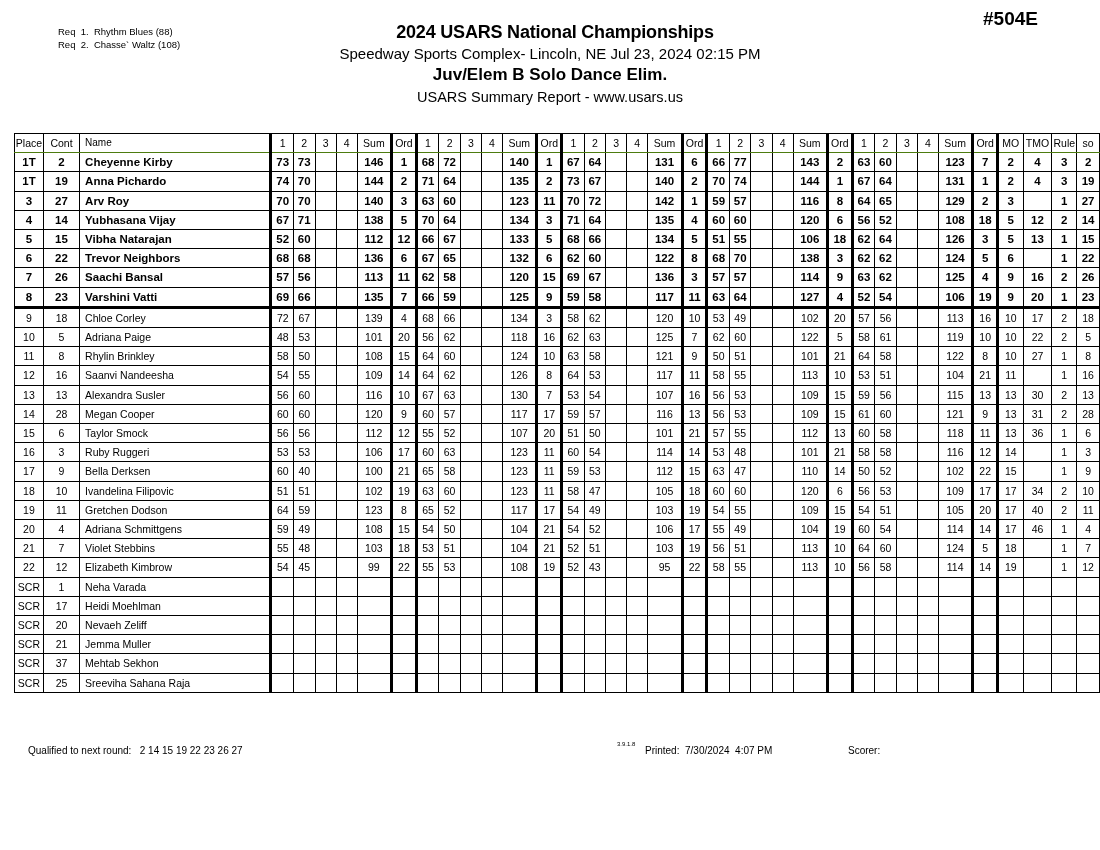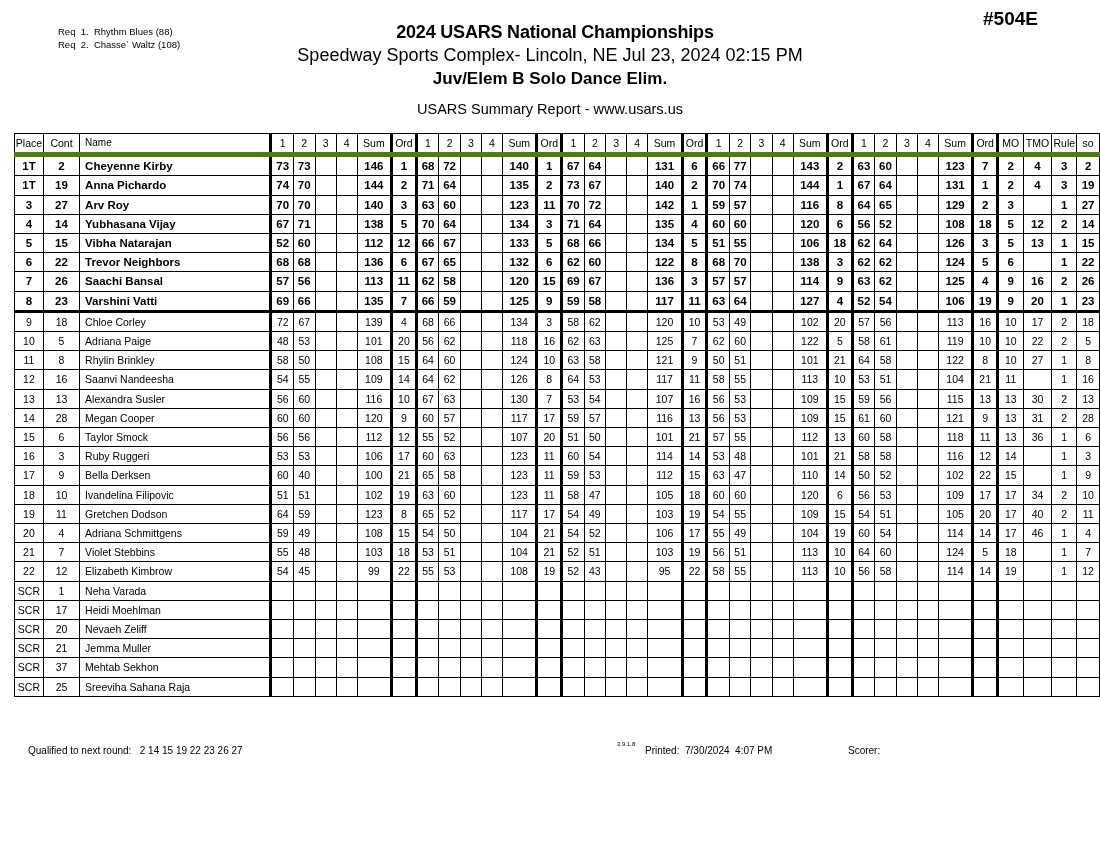--- a/index.html
+++ b/index.html
@@ -1,23 +1,23 @@
 <!DOCTYPE html>
 <html><head>
 <meta charset="utf-8">
 <style>
   html,body{margin:0;padding:0;background:#fff;}
   body{width:1100px;height:850px;font-family:"Liberation Sans",sans-serif;color:#000;position:relative;overflow:hidden;}
   .req-block{position:absolute;left:14px;top:26px;font-size:9.5px;line-height:12.5px;margin-left:44px;}
   .req-line{white-space:pre;}
   .title-block{position:absolute;left:0;top:22px;width:1100px;text-align:center;}
   .t1{font-size:18px;font-weight:bold;letter-spacing:-0.2px;padding-left:10px;}
-  .t2{font-size:18px;margin-top:2px;}
+  .t2{font-size:15px;margin-top:2px;}
   .t3{font-size:17px;font-weight:bold;margin-top:3px;}
-  .t4{font-size:14.5px;margin-top:12px;}
+  .t4{font-size:14.5px;margin-top:4px;}
   .event-num{position:absolute;right:62px;top:8px;font-size:19px;font-weight:bold;}
   table.main{position:absolute;left:14px;top:133px;border-collapse:collapse;table-layout:fixed;}
   table.main td,table.main th{border:1px solid #000;padding:0;margin:0;font-weight:normal;
      font-size:10.5px;text-align:center;vertical-align:middle;height:18.2px;line-height:18.2px;overflow:hidden;}
   .jhead{font-size:11px;text-align:left;padding-left:5px !important;}
   .nb{border:none !important;}
   .col-place{width:28px;}
   .col-cont{width:36px;}
   .col-name{width:192px;text-align:left !important;padding-left:5px !important;}
   .col-s{width:21px;}
@@ -26,21 +26,21 @@
   .col-mo{width:24px;}
   .col-tmo{width:28px;}
   .col-rule{width:24px;}
   .col-so{width:22px;}
   .hdr td{font-size:9.5px;}
   .hdr .col-name{font-size:10px;}
   .bl{border-left:3px solid #000 !important;}
   .ordcell{border-left:3px solid #000 !important;border-right:3px solid #000 !important;font-weight:bold;}
   tr.qual td{font-weight:bold;font-size:11.5px;}
   tr.lastqual td{border-bottom:3px solid #000 !important;}
-  tr.hdr td{border-bottom:5px solid #4d7c0f;}
+  tr.hdr td{border-bottom:1px solid #4d7c0f;}
   .grouprow td{height:17px;line-height:17px;}
   .footer{position:absolute;left:0;top:745px;width:1100px;font-size:10px;}
   .f-qual{position:absolute;left:28px;top:0;white-space:pre;}
   .f-tiny{position:absolute;left:617px;top:-4px;font-size:6px;}
   .f-printed{position:absolute;left:645px;top:0;white-space:pre;}
   .f-scorer{position:absolute;left:848px;top:0;}
 </style>
 </head>
 <body>
 

